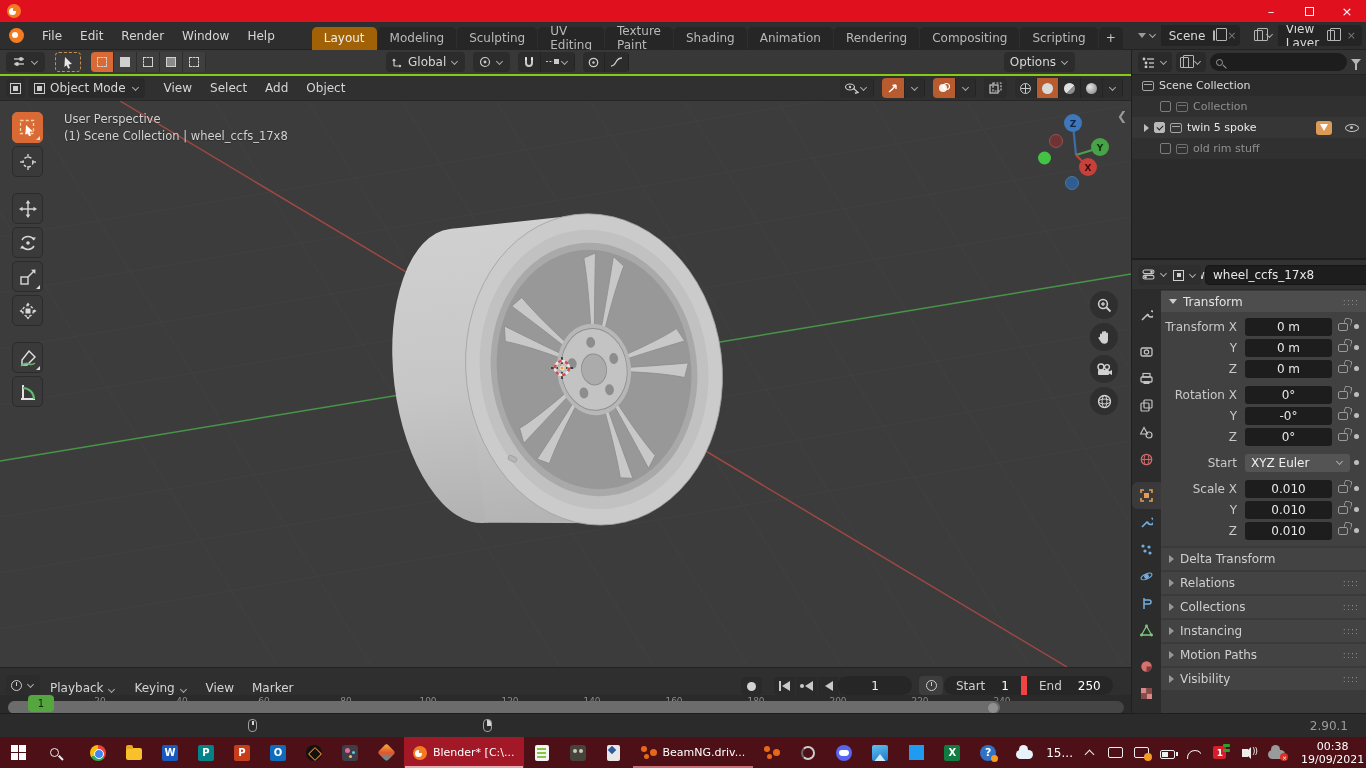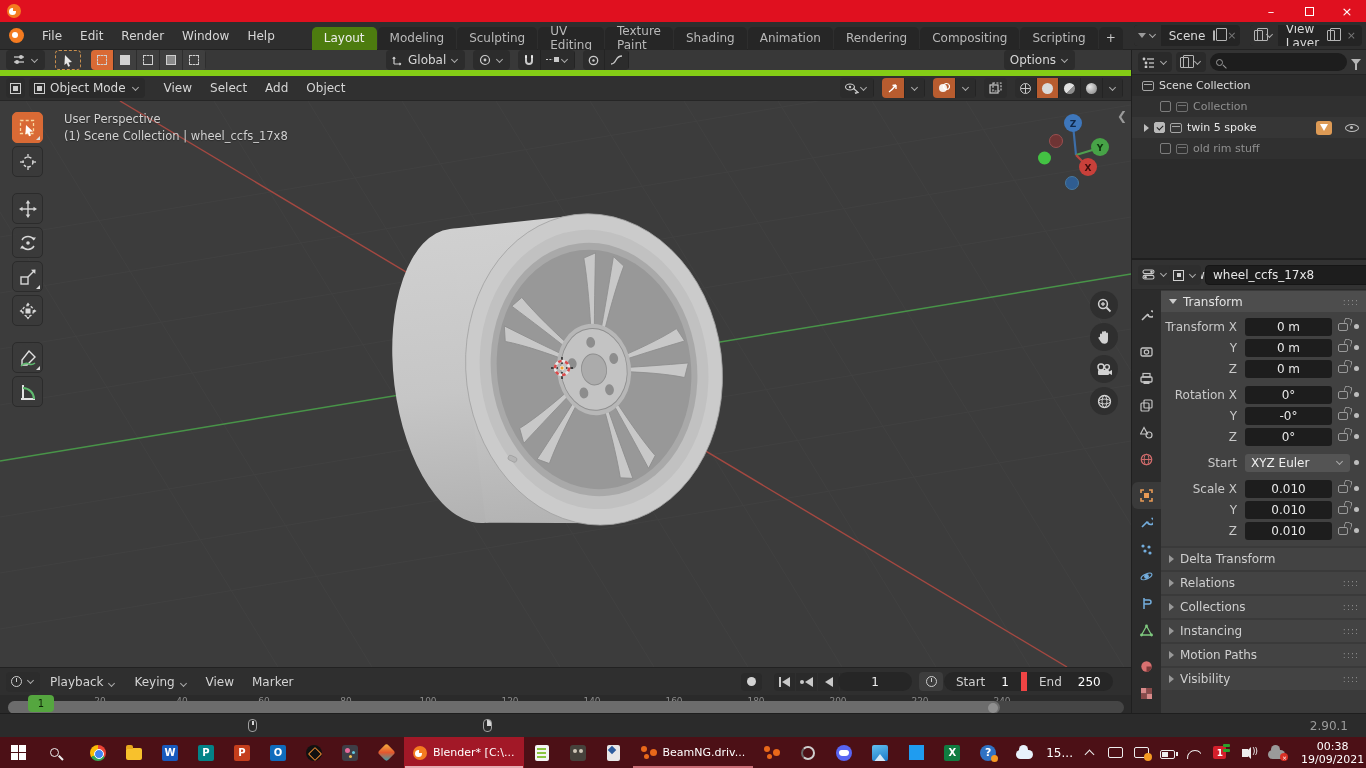--- a/index.html
+++ b/index.html
@@ -19,38 +19,38 @@
 
   
   .topbar{position:absolute;left:0;top:22px;width:1366px;height:28px;background:#2e2e2e;
     display:flex;align-items:center;font-size:12px;color:#d6d6d6;border-bottom:1px solid #222}
   .blogo2{width:15px;height:15px;border-radius:50%;background:#f47b20;position:relative;margin:0 9px 0 9px;flex:none}
   .blogo2::before{content:"";position:absolute;left:3px;top:4px;width:6px;height:6px;border-radius:50%;background:#fff}
   .menu-item{padding:0 9px;height:100%;display:flex;align-items:center}
   .tabs{display:flex;align-items:flex-end;height:28px;margin-left:28px}
   .wtab{height:23px;margin-top:5px;padding:0 12px;display:flex;align-items:center;background:#262626;
     border-radius:5px 5px 0 0;margin-right:1px;color:#b9b9b9}
-  .wtab.active{background:#4d7c0f;color:#eee}
+  .wtab.active{background:#a16207;color:#eee}
   .addtab{width:22px;justify-content:center;color:#c9c9c9}
   .idsel{display:flex;align-items:center;background:#242424;border-radius:4px;height:21px;margin-left:10px;overflow:hidden}
   .idsel .icobtn{background:#2e2e2e;height:100%;display:flex;align-items:center;padding:0 4px;gap:2px}
   .idsel .idtxt{padding:0 8px;color:#d9d9d9}
   .copyico{width:9px;height:11px;border:1px solid #b5b5b5;border-radius:1px;position:relative;margin-right:6px}
   .copyico::before{content:"";position:absolute;left:2px;top:-3px;width:9px;height:11px;border:1px solid #b5b5b5;border-radius:1px}
   .xdim{color:#777;padding:0 6px;font-size:11px}
 
   
   .chev{width:5px;height:5px;border-right:1.3px solid #aaa;border-bottom:1.3px solid #aaa;
     transform:rotate(45deg);display:inline-block;margin:-2px 2px 0 2px;flex:none}
   .tri-r{width:0;height:0;border-left:5px solid #999;border-top:4px solid transparent;border-bottom:4px solid transparent;flex:none}
   .tri-d{width:0;height:0;border-top:5px solid #ccc;border-left:4px solid transparent;border-right:4px solid transparent;flex:none}
 
   
   .toolbar2{position:absolute;left:0;top:50px;width:1131px;height:26px;background:#383838;
-    display:flex;align-items:center;border-bottom:6px solid #84cc16;font-size:12px;color:#d6d6d6}
+    display:flex;align-items:center;border-bottom:2px solid #84cc16;font-size:12px;color:#d6d6d6}
   .hbtn{height:20px;background:#2c2c2c;border-radius:4px;display:flex;align-items:center;gap:4px;padding:0 6px}
   .selmode{display:flex;height:20px;border-radius:4px;overflow:hidden;margin-left:10px}
   .selmode .sm{width:23px;height:20px;background:#3f3f3f;display:flex;align-items:center;justify-content:center;border-right:1px solid #2e2e2e}
   .selmode .sm.active{background:#d96a35}
   .smglyph{width:10px;height:10px;border:1px dashed #cfcfcf}
   .smglyph.fill{background:#cfcfcf;border-style:solid}
   .options-btn{margin-left:auto;margin-right:56px}
 
   
   .vpheader{position:absolute;left:0;top:76px;width:1131px;height:25px;background:#303030;
@@ -125,21 +125,21 @@
   .tfield{flex:1;height:18px;background:#1d1d1d;border-radius:3px;color:#e8e8e8;display:flex;align-items:center;justify-content:center}
   .tdrop{flex:1;height:18px;background:#545454;border-radius:3px;color:#f0f0f0;display:flex;align-items:center;padding:0 6px}
   .lock{width:10px;height:8px;border:1.2px solid #9a9a9a;border-radius:2px;position:relative;margin:0 4px 0 6px;flex:none}
   .lock::before{content:"";position:absolute;width:6px;height:6px;border:1.2px solid #9a9a9a;border-bottom:none;border-radius:3px 3px 0 0;top:-6px;right:-5px;transform:rotate(14deg)}
   .adot{width:5px;height:5px;border-radius:50%;background:#bdbdbd;flex:none;margin-left:2px}
   .spacer19{width:20px;flex:none}
   .cpanel{display:flex;align-items:center;height:22px;background:#434343;margin-top:2px;padding:0 8px;gap:6px;color:#cfcfcf}
 
   
   .timeline{position:absolute;left:0;top:667px;width:1131px;height:46px;background:#2f2f2f;border-top:1px solid #222}
-  .tl-head{display:flex;align-items:center;height:27px;font-size:12px;color:#d4d4d4;padding:0 6px;gap:2px}
+  .tl-head{display:flex;align-items:flex-end;height:27px;font-size:12px;color:#d4d4d4;padding:0 6px;gap:2px}
   .tmenu{padding:0 8px}
   .transport{display:flex;gap:1px;border-radius:4px;overflow:hidden;margin-left:14px}
   .tpb{width:21px;height:18px;background:#2a2a2a;display:flex;align-items:center;justify-content:center;gap:1px}
   .pl{width:0;height:0;border-top:5px solid transparent;border-bottom:5px solid transparent}
   .pl.l{border-right:8px solid #c9c9c9}.pl.r{border-left:8px solid #c9c9c9}
   .bar{width:2px;height:10px;background:#c9c9c9}
   .kdot{width:4px;height:4px;border-radius:50%;background:#c9c9c9}
   .recdot{width:9px;height:9px;border-radius:50%;background:#d2d2d2}
   .framefield{width:74px;height:19px;background:#262626;border-radius:10px;color:#eee;display:flex;align-items:center;justify-content:center;margin-left:auto}
   .clockbtn{width:24px;height:19px;background:#3d3d3d;border-radius:4px;display:flex;align-items:center;justify-content:center;margin:0 3px}

